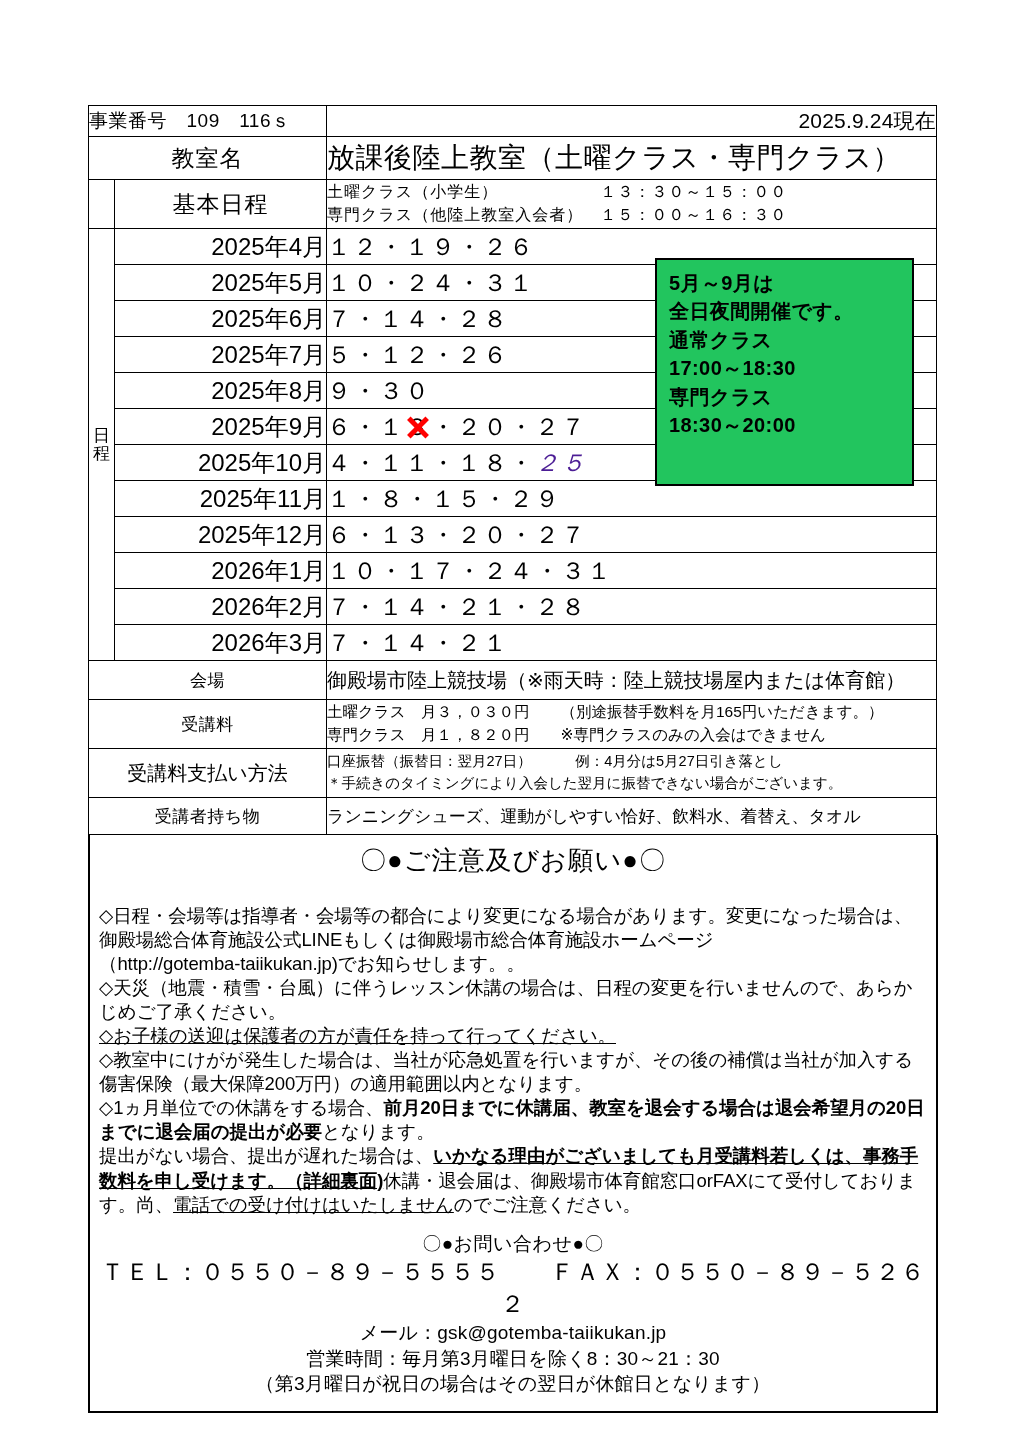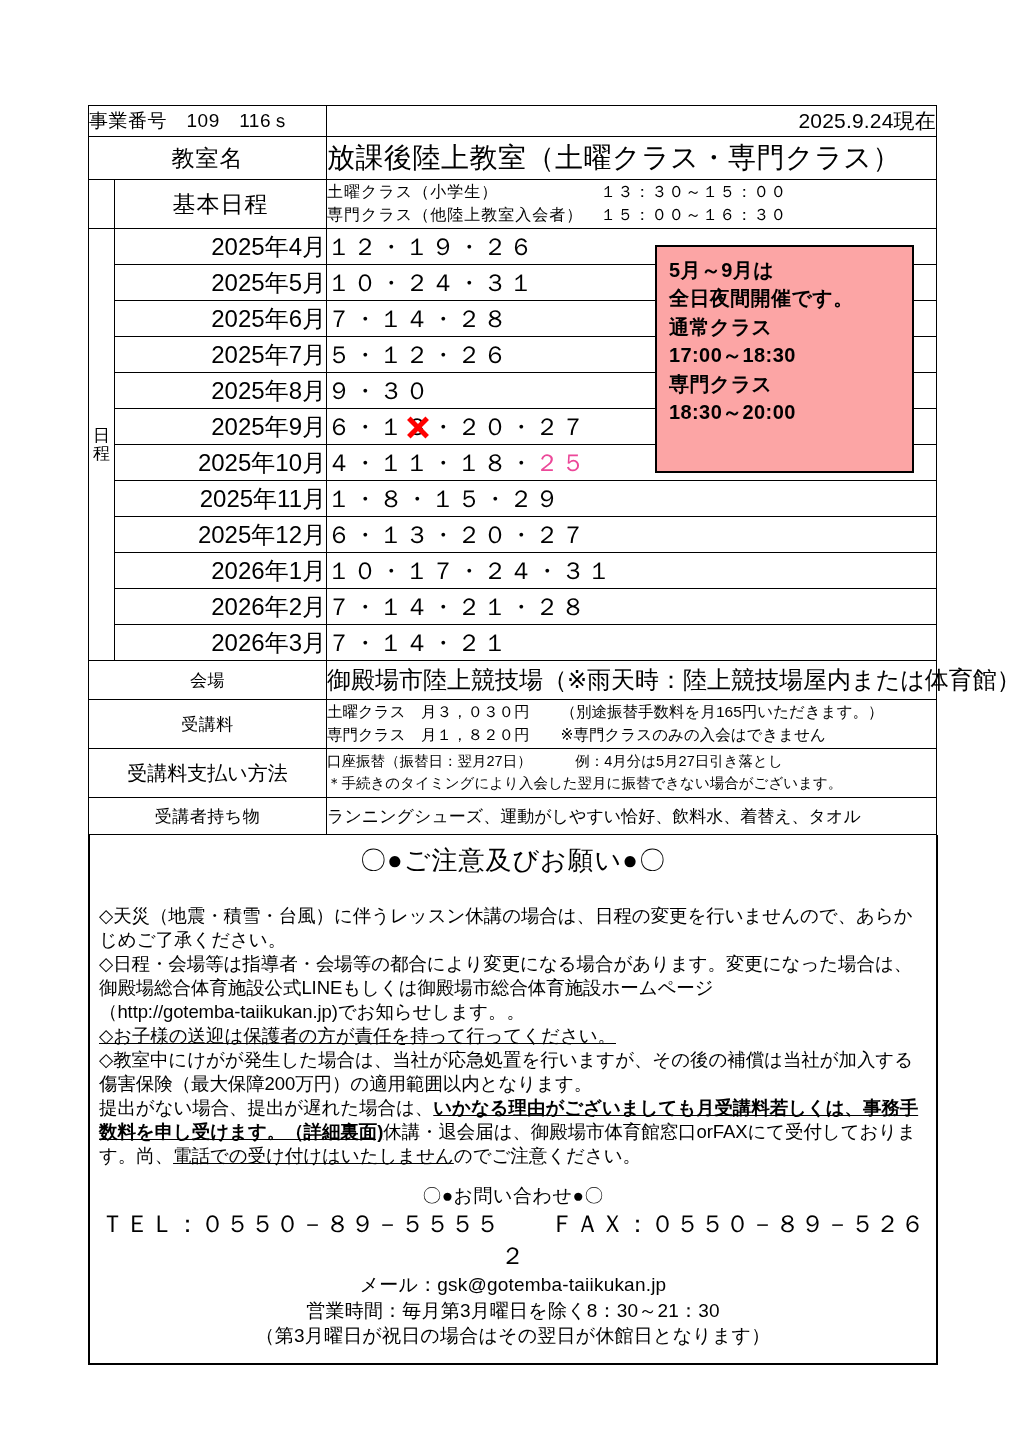--- a/index.html
+++ b/index.html
@@ -82,36 +82,36 @@
     padding-right: 4px;
     letter-spacing: 0px;
     white-space: nowrap;
   }
   .month-days {
     font-size: 24px;
     padding-left: 8px;
     letter-spacing: 2px;
     white-space: nowrap;
   }
-  .month-days .red { color: #ec4899; }
+  .month-days .red { color: #4c1d95; font-style: italic; }
 
   .side-nittei {
     text-align: center;
     font-size: 17px;
     line-height: 1.05;
     letter-spacing: 0px;
   }
   .side-nittei span {
     display: block;
   }
 
   
   .row-venue td { height: 38px; }
   .venue-val {
-    font-size: 24px;
+    font-size: 20px;
     padding-left: 7px;
     white-space: nowrap;
     margin-top: 34px;
   }
   .row-fee td { height: 48px; }
   .fee-lines {
     font-size: 15.5px;
     line-height: 1.48;
     padding-left: 7px;
     white-space: pre;
@@ -129,24 +129,24 @@
     padding-left: 7px;
     white-space: nowrap;
   }
   .lbl-mid { font-size: 17px; letter-spacing: 0.5px; }
   .lbl-sm  { font-size: 20px; letter-spacing: 0px; }
 
   
   .callout {
     position: absolute;
     left: 567px;
-    top: 140px;
+    top: 153px;
     width: 259px;
     height: 228px;
-    background: #fca5a5;
+    background: #22c55e;
     border: 2.5px solid #000;
     box-sizing: border-box;
     padding: 9px 0 0 12px;
     font-size: 20px;
     font-weight: bold;
     line-height: 1.42;
     letter-spacing: 0.4px;
     white-space: pre;
   }
 
@@ -322,28 +322,29 @@
   <div class="callout">5月～9月は
 全日夜間開催です。
 通常クラス
 17:00～18:30
 専門クラス
 18:30～20:00</div>
 
   <div class="notices">
     <div class="notices-head">〇●ご注意及びお願い●〇</div>
 
+    <p class="notice-p"><span>◇日程・会場等は指導者・会場等の都合により変更になる場合があります。変更になった場合は、御殿場総合体育施設公式LINEもしくは御殿場市総合体育施設ホームページ</span><br><span class="ind">（http://gotemba-taiikukan.jp)でお知らせします。。</span></p>
+
     <p class="notice-p">◇天災（地震・積雪・台風）に伴うレッスン休講の場合は、日程の変更を行いませんので、あらかじめご了承ください。</p>
 
-    <p class="notice-p"><span>◇日程・会場等は指導者・会場等の都合により変更になる場合があります。変更になった場合は、御殿場総合体育施設公式LINEもしくは御殿場市総合体育施設ホームページ</span><br><span class="ind">（http://gotemba-taiikukan.jp)でお知らせします。。</span></p>
-
     <p class="notice-p"><span class="u">◇お子様の送迎は保護者の方が責任を持って行ってください。</span></p>
 
     <p class="notice-p">◇教室中にけがが発生した場合は、当社が応急処置を行いますが、その後の補償は当社が加入する傷害保険（最大保障200万円）の適用範囲以内となります。</p>
 
+    <p class="notice-p"><span>◇1ヵ月単位での休講をする場合、</span><span class="b">前月20日までに休講届、教室を退会する場合は退会希望月の20日までに退会届の提出が必要</span><span>となります。</span></p>
 
     <p class="notice-p"><span>提出がない場合、提出が遅れた場合は、</span><span class="bu">いかなる理由がございましても月受講料若しくは、事務手数料を申し受けます。（詳細裏面)</span><span>休講・退会届は、御殿場市体育館窓口orFAXにて受付しております。尚、</span><span class="u">電話での受け付けはいたしません</span><span>のでご注意ください。</span></p>
 
     <div class="contact">
       <div class="contact-head">〇●お問い合わせ●〇</div>
       <div class="contact-tel">ＴＥＬ：０５５０－８９－５５５５　　ＦＡＸ：０５５０－８９－５２６２</div>
       <div class="contact-mail">メール：gsk@gotemba-taiikukan.jp</div>
       <div class="contact-hours">営業時間：毎月第3月曜日を除く8：30～21：30</div>
       <div class="contact-note">（第3月曜日が祝日の場合はその翌日が休館日となります）</div>
     </div>

